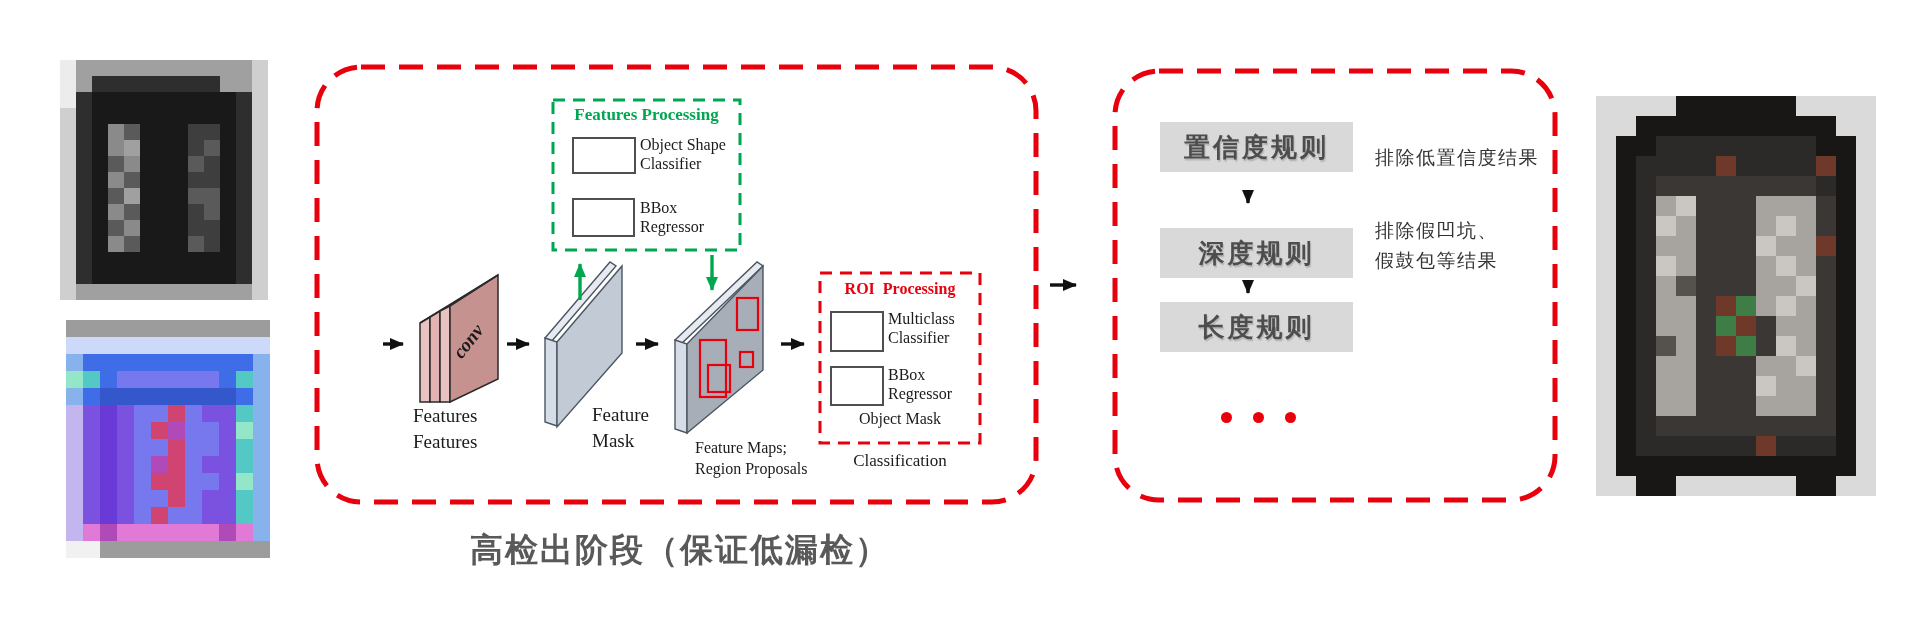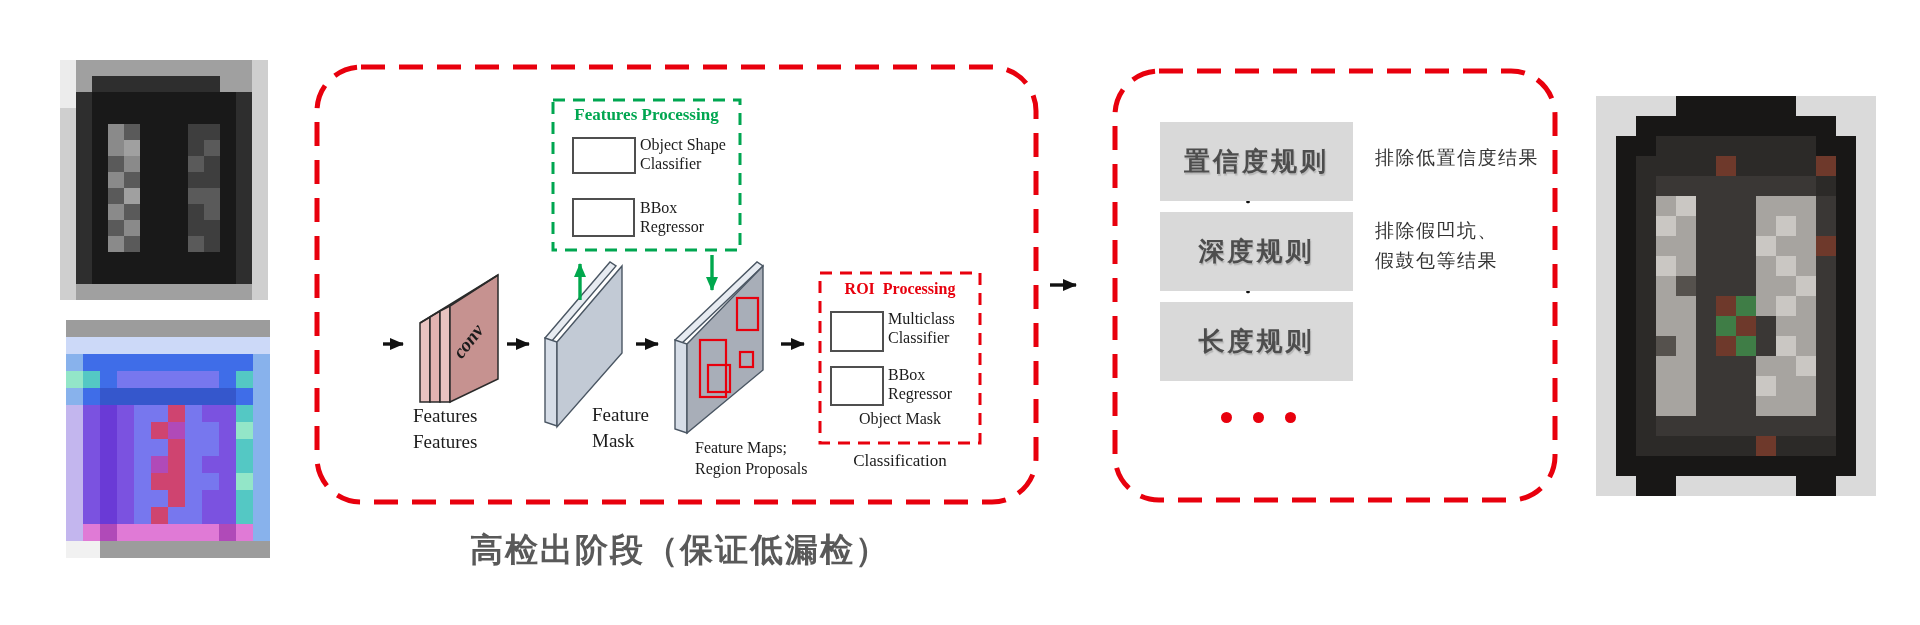--- a/index.html
+++ b/index.html
@@ -10,21 +10,21 @@
   .overlay { position:absolute; left:0; top:0; width:1920px; height:625px; }
   .txt { position:absolute; white-space:nowrap; }
   .serif { font-family:"Liberation Serif", serif; color:#1b1b1b; }
   .green-title { color:#00a650; font-weight:bold; font-size:17px; text-align:center; }
   .red-title { color:#e8000d; font-weight:bold; font-size:16px; text-align:center; white-space:pre; }
   .lbl { font-size:16px; line-height:19px; }
   .lbl-lg { font-size:19px; line-height:26px; }
   .lbl-sm { font-size:16px; line-height:21px; }
   .wbox { position:absolute; background:#ffffff; border:2px solid #4f4f4f; }
   .rule-box {
-    position:absolute; left:1160px; width:193px; height:79px; background:#d9d9d9;
+    position:absolute; left:1160px; width:193px; height:50px; background:#d9d9d9;
     display:flex; align-items:center; justify-content:center;
     font-size:26px; font-weight:700; color:#4d4d4d; letter-spacing:3px;
     text-shadow:1px 2px 1px rgba(120,120,120,0.35);
   }
   .note { position:absolute; left:1375px; font-size:19px; color:#333333; letter-spacing:1.5px; line-height:30px; }
   .caption {
     position:absolute; left:440px; top:528px; width:480px; text-align:center;
     font-size:33px; font-weight:700; color:#595959; letter-spacing:2px;
   }
   .px-art { position:absolute; display:grid; }
@@ -782,21 +782,21 @@
   <div class="txt serif lbl" style="left:888px;top:365px">
     <div>BBox</div>
     <div>Regressor</div>
   </div>
   <div class="txt serif" style="left:820px;top:410px;width:160px;text-align:center;font-size:16px">Object Mask</div>
   <div class="txt serif" style="left:810px;top:451px;width:180px;text-align:center;font-size:17px">Classification</div>
 
   <div class="caption">高检出阶段（保证低漏检）</div>
 
   <div class="rule-box" style="top:122px">置信度规则</div>
-  <div class="rule-box" style="top:212px">深度规则</div>
+  <div class="rule-box" style="top:228px">深度规则</div>
   <div class="rule-box" style="top:302px">长度规则</div>
 
   <div class="note" style="top:143px">
     <div>排除低置信度结果</div>
   </div>
   <div class="note" style="top:216px">
     <div>排除假凹坑、</div>
     <div>假鼓包等结果</div>
   </div>
 

